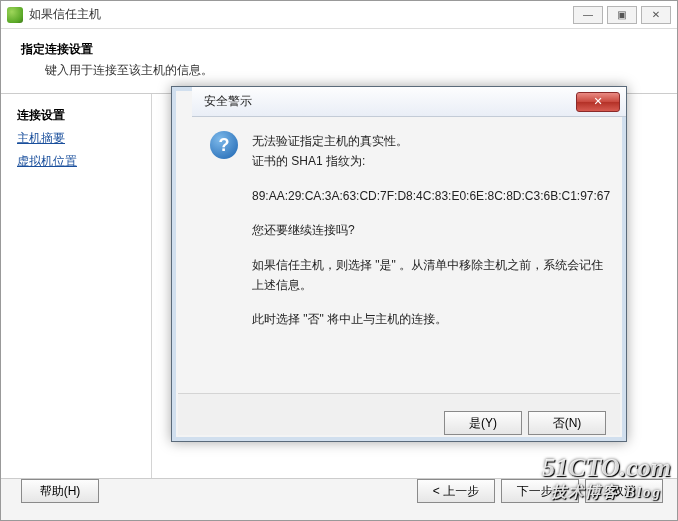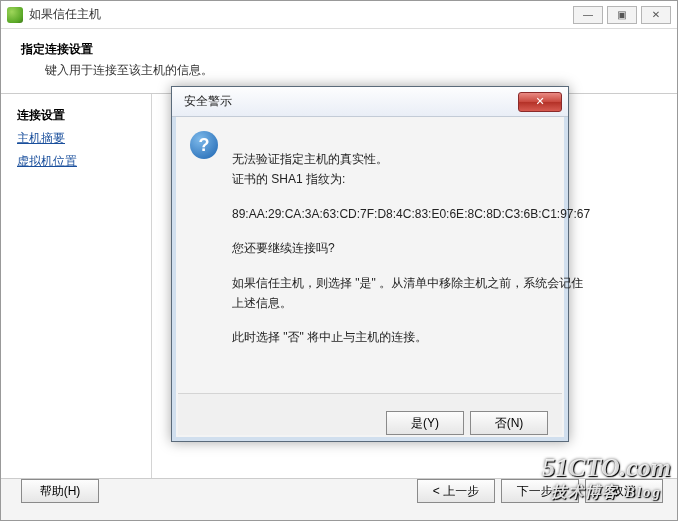--- a/index.html
+++ b/index.html
@@ -86,26 +86,27 @@
       background: linear-gradient(#fdfdfd, #e6e6e6);
       font-size: 12px;
       padding: 0 10px;
       margin-left: 6px;
       cursor: default;
     }
     
     .dialog {
       position: absolute;
       left: 170px; top: 85px;
-      width: 398px;
+      width: 456px;
       height: 356px;
       background: #f4f4f4;
       border: 1px solid #5a6a7a;
       box-shadow: 0 0 12px rgba(0,0,0,.35),
                   inset 0 0 0 4px rgba(185,209,234,.6);
+      padding-left: 20px;
     }
     .dlg-titlebar {
       height: 30px;
       background: linear-gradient(#fdfdfe, #e9eef6);
       border-bottom: 1px solid #c3cbd6;
       display: flex;
       align-items: center;
       padding: 0 6px 0 12px;
     }
     .dlg-titlebar .dlg-title { flex: 1; color: #1a1a1a; }
@@ -127,21 +128,21 @@
       width: 28px; height: 28px;
       border-radius: 50%;
       background: radial-gradient(circle at 35% 30%, #7db9ea, #1b63b0);
       color: #fff;
       font-weight: bold;
       font-size: 18px;
       display: flex; align-items: center; justify-content: center;
       margin-right: 14px;
       flex-shrink: 0;
     }
-    .dlg-text { flex: 1; line-height: 1.7; color: #222; margin-top: 18px; }
+    .dlg-text { flex: 1; line-height: 1.7; color: #222; }
     .dlg-text p { margin-bottom: 14px; }
     .dlg-button-bar {
       position: absolute;
       left: 6px; right: 6px; bottom: 6px;
       height: 42px;
       border-top: 1px solid #d4d4d4;
       background: #f0f0f0;
       display: flex;
       align-items: flex-end;
       justify-content: flex-end;

